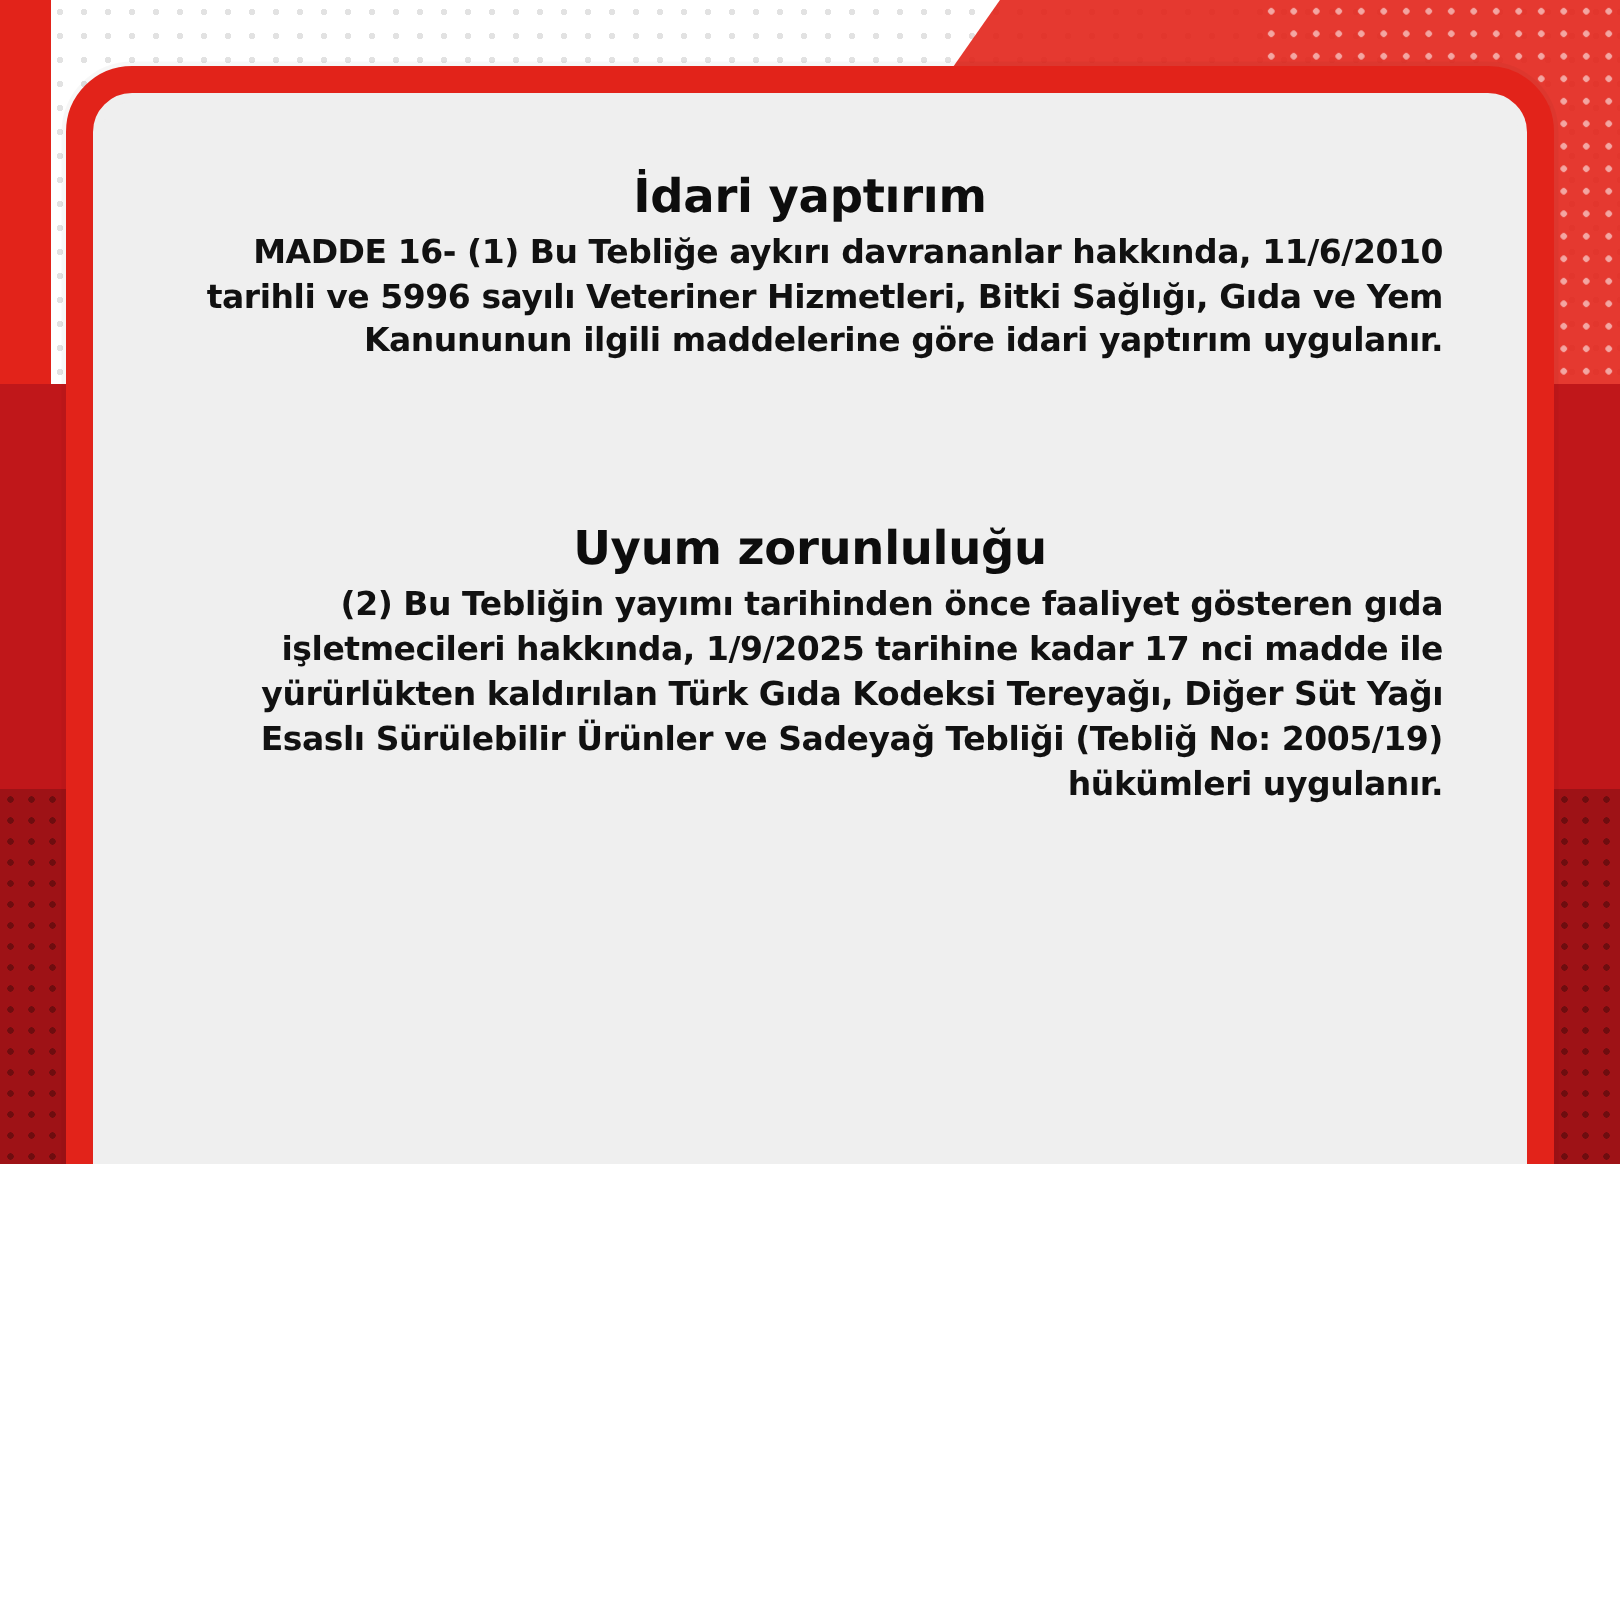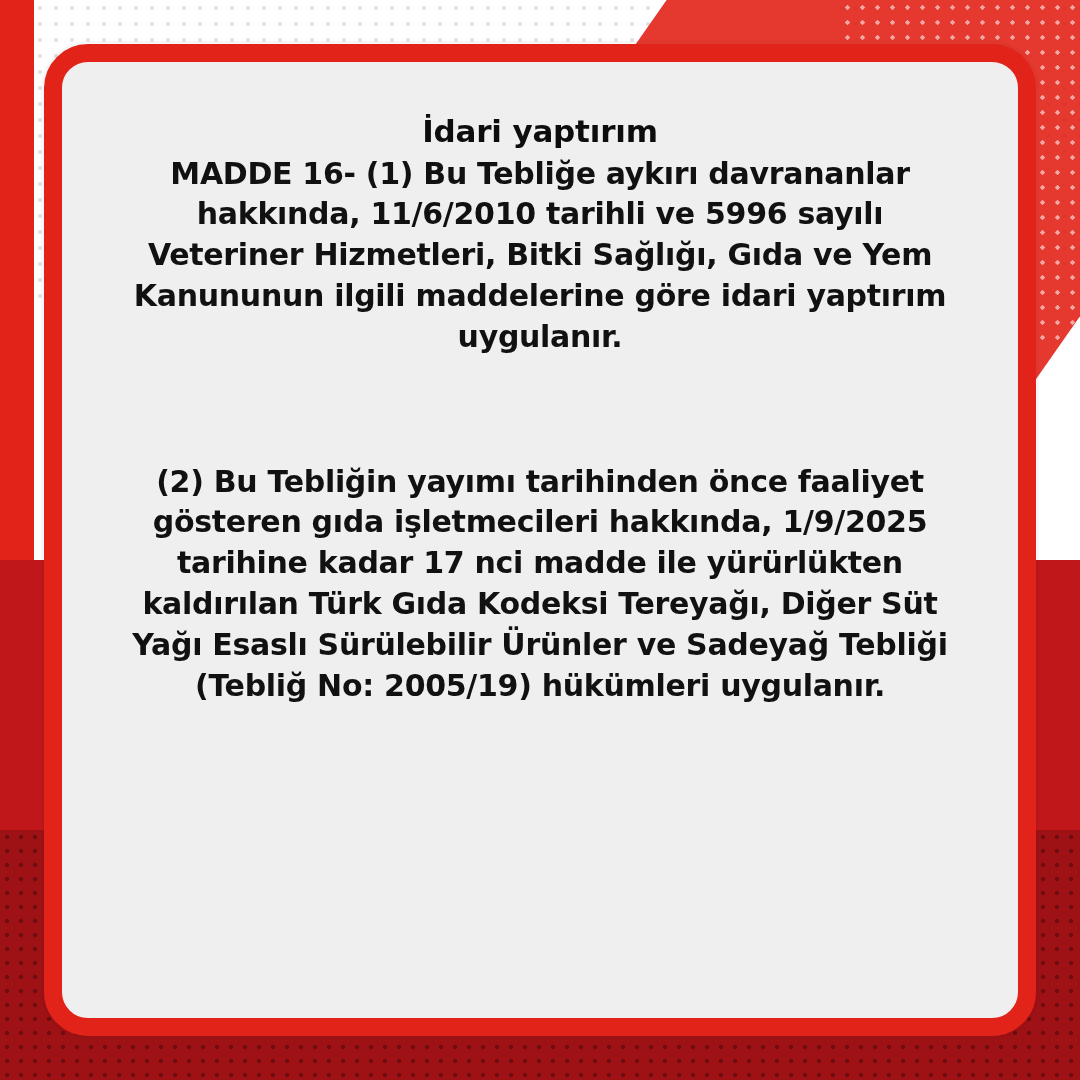--- a/index.html
+++ b/index.html
@@ -9,21 +9,21 @@
   body {
     width: 1080px;
     height: 1080px;
     overflow: hidden;
     font-family: "Liberation Sans", sans-serif;
   }
 
   .poster {
     position: relative;
     width: 1080px;
-    height: 1080px;
+    height: 776px;
     background: #ffffff;
     overflow: hidden;
   }
 
   
   .bg-white {
     position: absolute;
     inset: 0;
     background: #ffffff;
   }
@@ -128,25 +128,26 @@
     font-size: 31px;
     letter-spacing: -0.2px;
     line-height: 1.28;
     color: #0d0d0d;
     margin: 0 0 2px 0;
   }
 
   .body-text {
     font-family: "DejaVu Sans", "Liberation Sans", sans-serif;
     font-weight: bold;
-    font-size: 30px;
+    font-size: 22px;
     line-height: 1.36;
     letter-spacing: -0.3px;
     color: #111111;
     margin: 0;
+    text-align: right;
   }
   .body-text + .body-text {
     margin-top: 2px;
   }
 </style>
 </head>
 <body>
 
 <div class="poster">
 
@@ -164,17 +165,18 @@
 
     <div class="block">
       <h2 class="heading">İdari yaptırım</h2>
       <p class="body-text">MADDE 16- (1) Bu Tebliğe aykırı davrananlar hakkında, 11/6/2010 tarihli ve 5996 sayılı Veteriner Hizmetleri, Bitki Sağlığı, Gıda ve Yem Kanununun ilgili maddelerine göre idari yaptırım uygulanır.</p>
     </div>
 
     <div class="block">
     </div>
 
     <div class="block">
+      <h2 class="heading">Uyum zorunluluğu</h2>
       <p class="body-text">(2) Bu Tebliğin yayımı tarihinden önce faaliyet gösteren gıda işletmecileri hakkında, 1/9/2025 tarihine kadar 17 nci madde ile yürürlükten kaldırılan Türk Gıda Kodeksi Tereyağı, Diğer Süt Yağı Esaslı Sürülebilir Ürünler ve Sadeyağ Tebliği (Tebliğ No: 2005/19) hükümleri uygulanır.</p>
     </div>
 
   </div>
 </div>
 
 </body></html>

